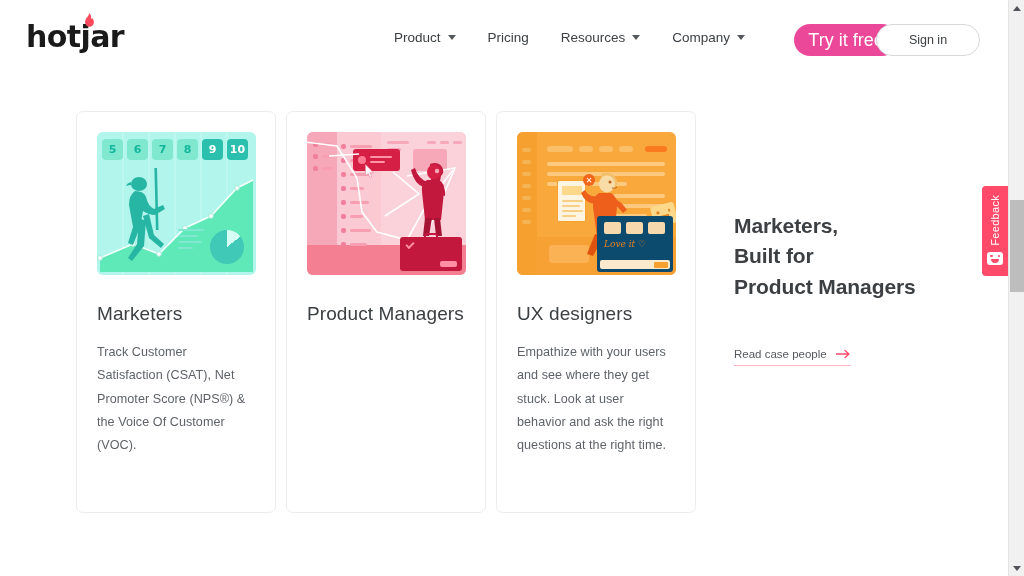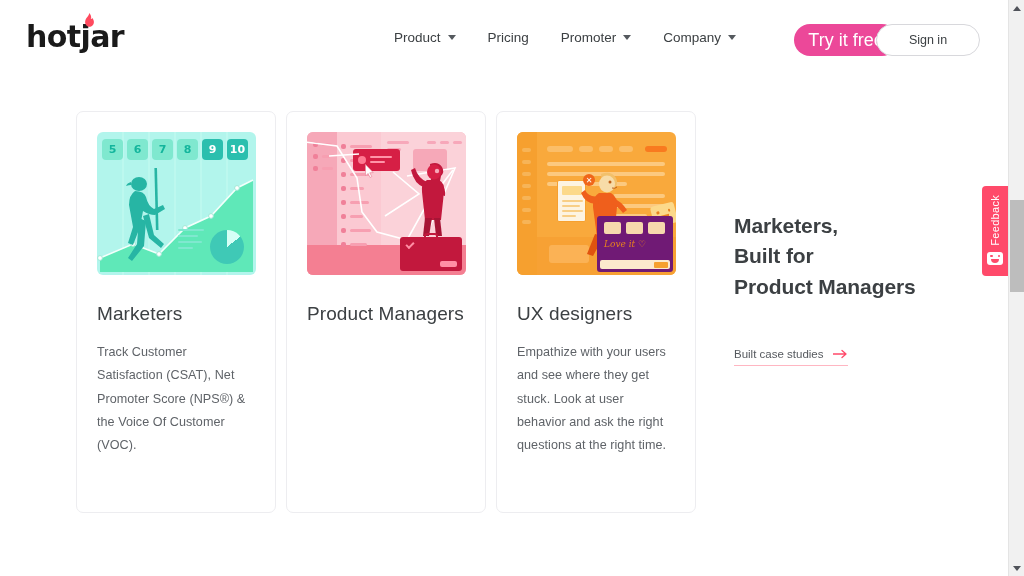--- a/index.html
+++ b/index.html
@@ -193,21 +193,21 @@
   .illo3 .rail { position: absolute; left: 0; top: 0; width: 20px; height: 100%; background: #f6a02f; }
   .illo3 .railrow { position: absolute; left: 5px; width: 9px; height: 4px; border-radius: 2px; background: #f7b457; }
   .illo3 .topbar { position: absolute; left: 28px; top: 14px; height: 6px; border-radius: 3px; background: #fbbe69; }
   .illo3 .topbar.accent { background: #f97a1f; }
   .illo3 .line { position: absolute; height: 4px; border-radius: 2px; background: #fcc97f; }
   .illo3 .doc { position: absolute; left: 40px; top: 48px; width: 29px; height: 42px; background: #fdf4e2; border: 1px solid #f6a02f; border-radius: 2px; }
   .illo3 .doc .hl { position: absolute; left: 4px; top: 5px; width: 20px; height: 9px; background: #fcd98a; border-radius: 1px; }
   .illo3 .doc .l { position: absolute; left: 4px; height: 2px; background: #f8cf87; border-radius: 1px; }
   .illo3 .xbadge { position: absolute; left: 66px; top: 42px; width: 12px; height: 12px; border-radius: 50%; background: #f0661a; color: #fff; font-size: 8px; display: flex; align-items: center; justify-content: center; font-family: "DejaVu Sans", sans-serif; }
   .illo3 .footerzone { position: absolute; left: 20px; bottom: 0; right: 0; height: 38px; background: #f7a134; }
-  .illo3 .survey { position: absolute; right: 3px; bottom: 3px; width: 76px; height: 56px; background: #701a75; border-radius: 3px; }
+  .illo3 .survey { position: absolute; right: 3px; bottom: 3px; width: 76px; height: 56px; background: #0c4a6e; border-radius: 3px; }
   .illo3 .survey .opt { position: absolute; top: 6px; width: 17px; height: 12px; background: #f6d9ad; border-radius: 2px; }
   .illo3 .survey .loveit { position: absolute; left: 7px; top: 23px; font-size: 9px; color: #e8821e; font-style: italic; font-family: "DejaVu Serif", serif; }
   .illo3 .survey .bottomrow { position: absolute; left: 3px; right: 3px; bottom: 3px; height: 9px; background: #fbe9cd; border-radius: 2px; }
   .illo3 .survey .bottomrow .b { position: absolute; right: 2px; top: 1.5px; width: 14px; height: 6px; background: #f6a02f; border-radius: 1px; }
   .illo3 .smiley { position: absolute; right: 0px; bottom: 50px; width: 24px; height: 21px; background: #fcd98a; border-radius: 3px; transform: rotate(-14deg); }
   .illo3 .person { position: absolute; left: 62px; top: 38px; }
 
   
   .right-col {
     position: absolute;
@@ -317,21 +317,21 @@
 
       <div class="nav">
         <div class="nav-item">
           <span>Product</span>
           <span class="caret"></span>
         </div>
         <div class="nav-item">
           <span>Pricing</span>
         </div>
         <div class="nav-item">
-          <span>Promoter</span>
+          <span>Resources</span>
           <span class="caret"></span>
         </div>
         <div class="nav-item">
           <span>Company</span>
           <span class="caret"></span>
         </div>
       </div>
 
       <div class="btn-try">Try it free</div>
       <div class="btn-signin">Sign in</div>
@@ -533,21 +533,21 @@
       </div>
     </div>
 
     <div class="right-col">
       <div class="headline">
         <div>Marketers,</div>
         <div>Built for</div>
         <div>Product Managers</div>
       </div>
       <div class="cta-link">
-        <span class="txt">Built case studies</span>
+        <span class="txt">Read case people</span>
         <svg class="cta-arrow" viewBox="0 0 15 10">
           <path d="M0 5 L13 5 M9 1.5 L13 5 L9 8.5" fill="none" stroke="#ff4a6a" stroke-width="1.3" stroke-linecap="round" stroke-linejoin="round"></path>
         </svg>
       </div>
     </div>
   </div>
 
   <div class="feedback-tab">
     <span class="label">Feedback</span>
     <div class="face">

